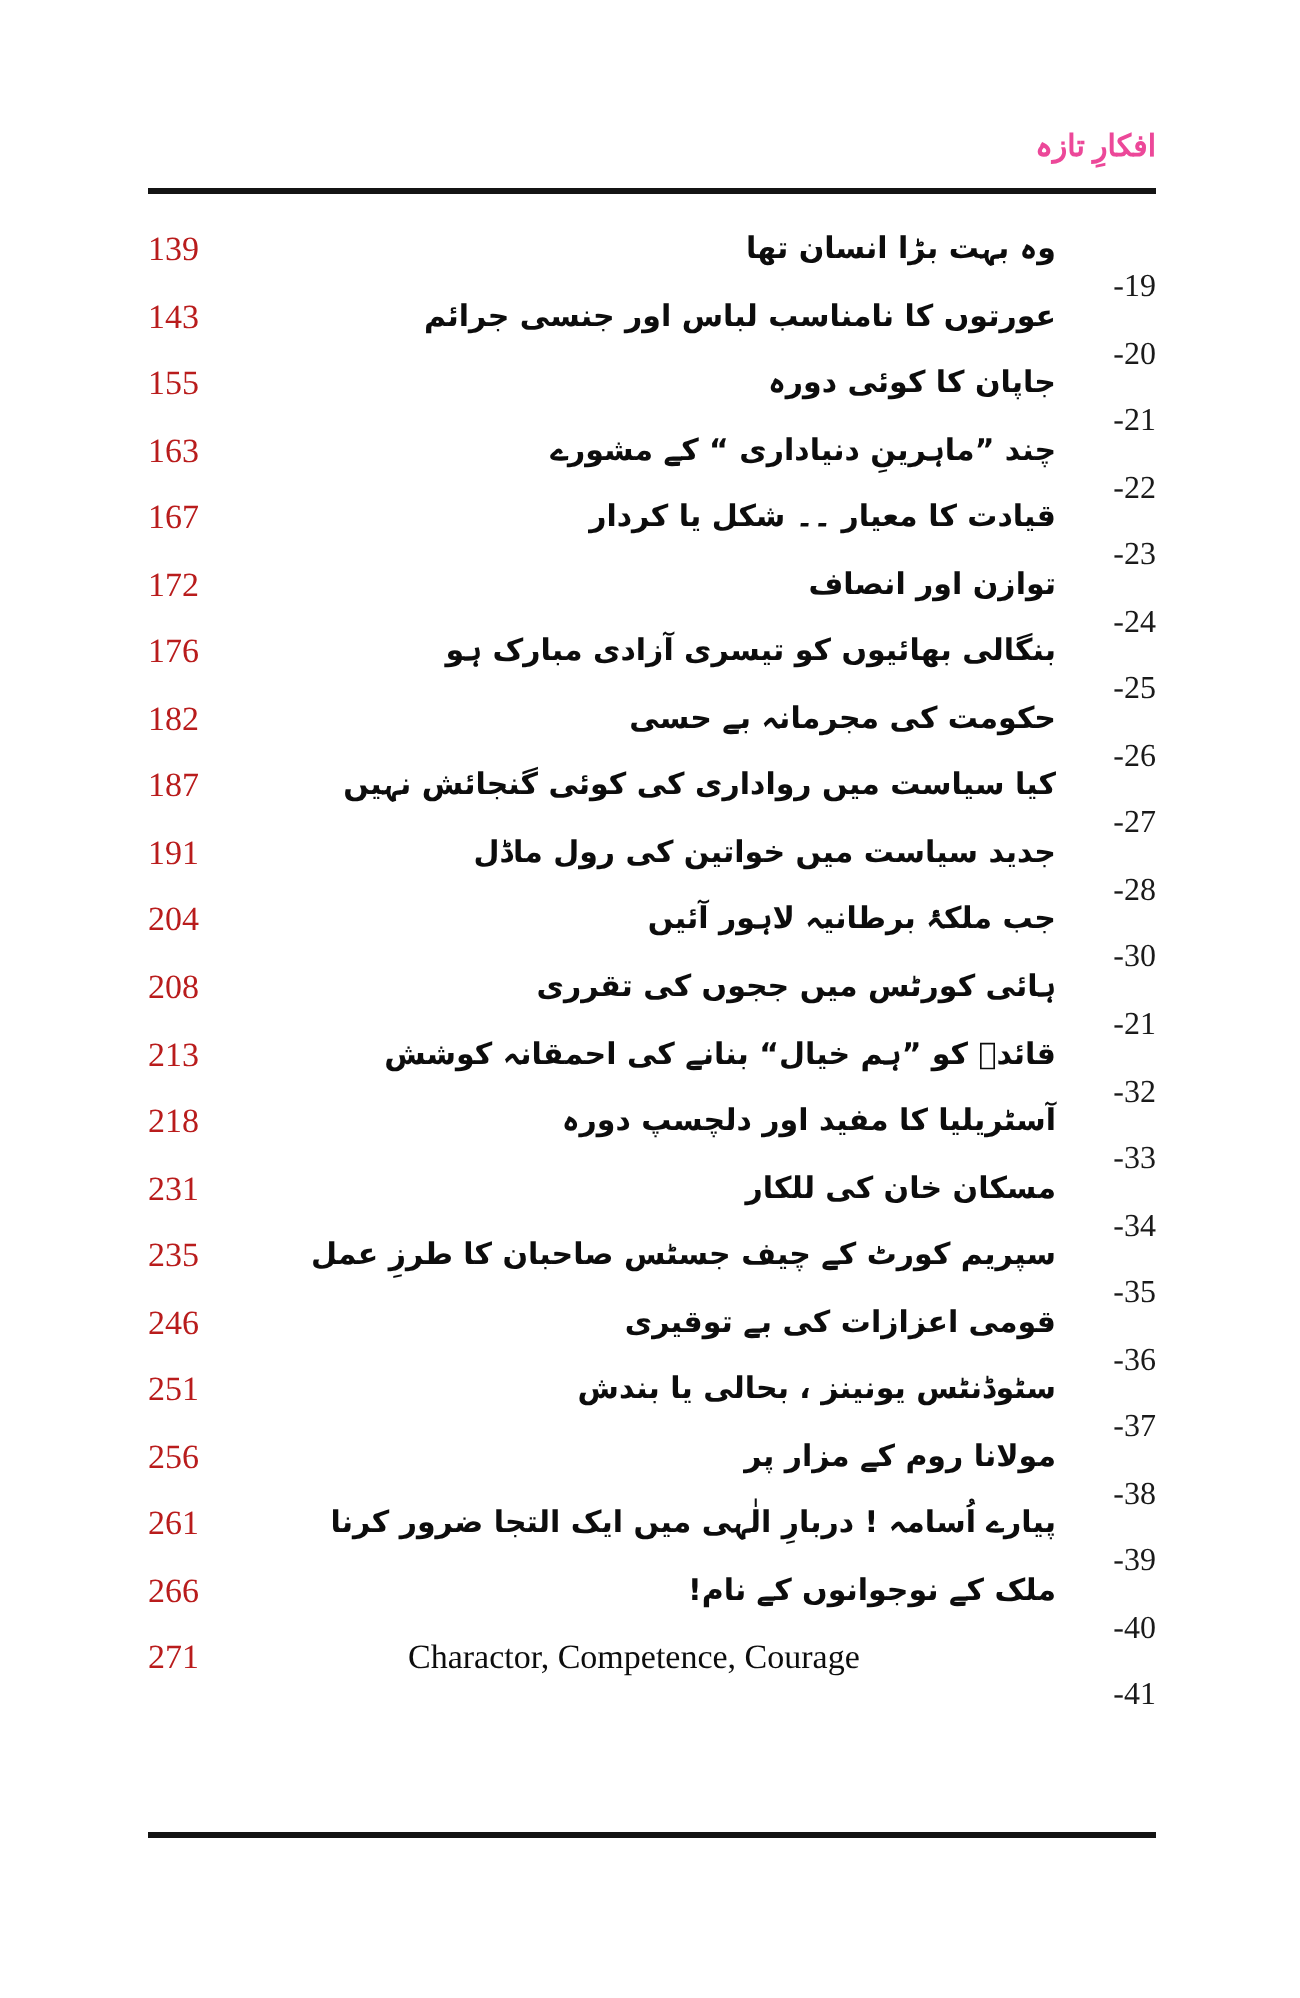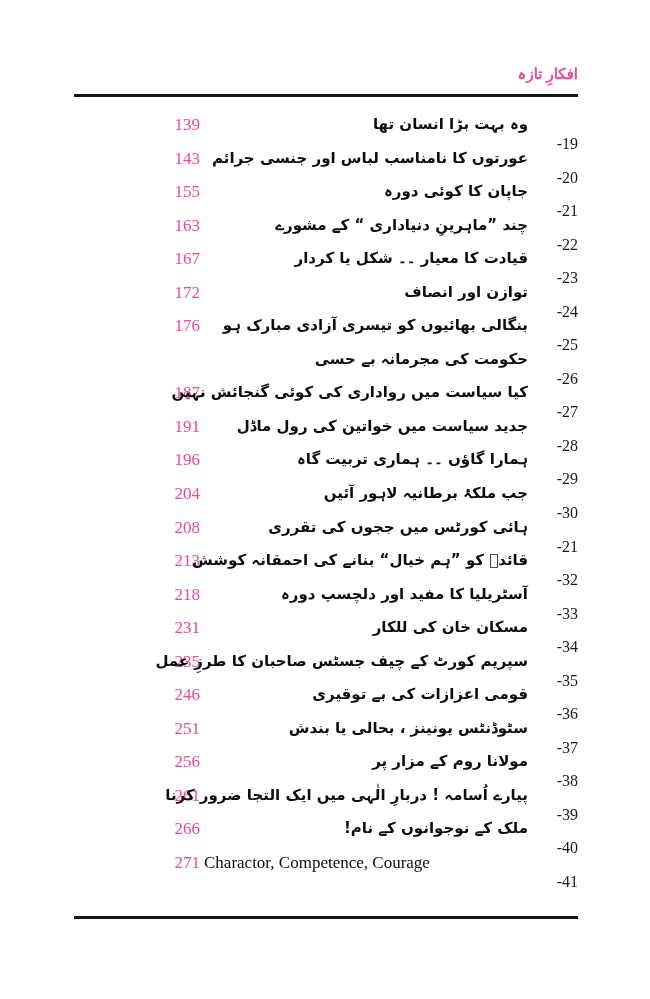--- a/index.html
+++ b/index.html
@@ -62,25 +62,25 @@
   }
 
   
   .page-no {
     position: absolute;
     left: 0px;
     width: 126px;
     top: 0;
     height: 33.55px;
     line-height: 33.55px;
-    text-align: right;
+    text-align: left;
     font-family: "Liberation Serif", "DejaVu Serif", serif;
     font-size: 17px;
     font-weight: 400;
-    color: #ec4899;
+    color: #b91c1c;
   }
 
   
   .entry-no {
     position: absolute;
     right: 0px;
     width: 38px;
     top: 0;
     height: 33.55px;
     line-height: 33.55px;
@@ -159,39 +159,35 @@
         <div class="page-no">172</div>
         <div class="entry-title">توازن اور انصاف</div>
         <div class="entry-no">-24</div>
       </div>
       <div class="toc-row">
         <div class="page-no">176</div>
         <div class="entry-title">بنگالی بھائیوں کو تیسری آزادی مبارک ہو</div>
         <div class="entry-no">-25</div>
       </div>
       <div class="toc-row">
+        <div class="page-no">182</div>
         <div class="entry-title">حکومت کی مجرمانہ بے حسی</div>
         <div class="entry-no">-26</div>
       </div>
       <div class="toc-row">
         <div class="page-no">187</div>
         <div class="entry-title">کیا سیاست میں رواداری کی کوئی گنجائش نہیں</div>
         <div class="entry-no">-27</div>
       </div>
       <div class="toc-row">
         <div class="page-no">191</div>
         <div class="entry-title">جدید سیاست میں خواتین کی رول ماڈل</div>
         <div class="entry-no">-28</div>
       </div>
       <div class="toc-row">
-        <div class="page-no">196</div>
-        <div class="entry-title">ہمارا گاؤں ۔۔ ہماری تربیت گاہ</div>
-        <div class="entry-no">-29</div>
-      </div>
-      <div class="toc-row">
         <div class="page-no">204</div>
         <div class="entry-title">جب ملکۂ برطانیہ لاہور آئیں</div>
         <div class="entry-no">-30</div>
       </div>
       <div class="toc-row">
         <div class="page-no">208</div>
         <div class="entry-title">ہائی کورٹس میں ججوں کی تقرری</div>
         <div class="entry-no">-21</div>
       </div>
       <div class="toc-row">

